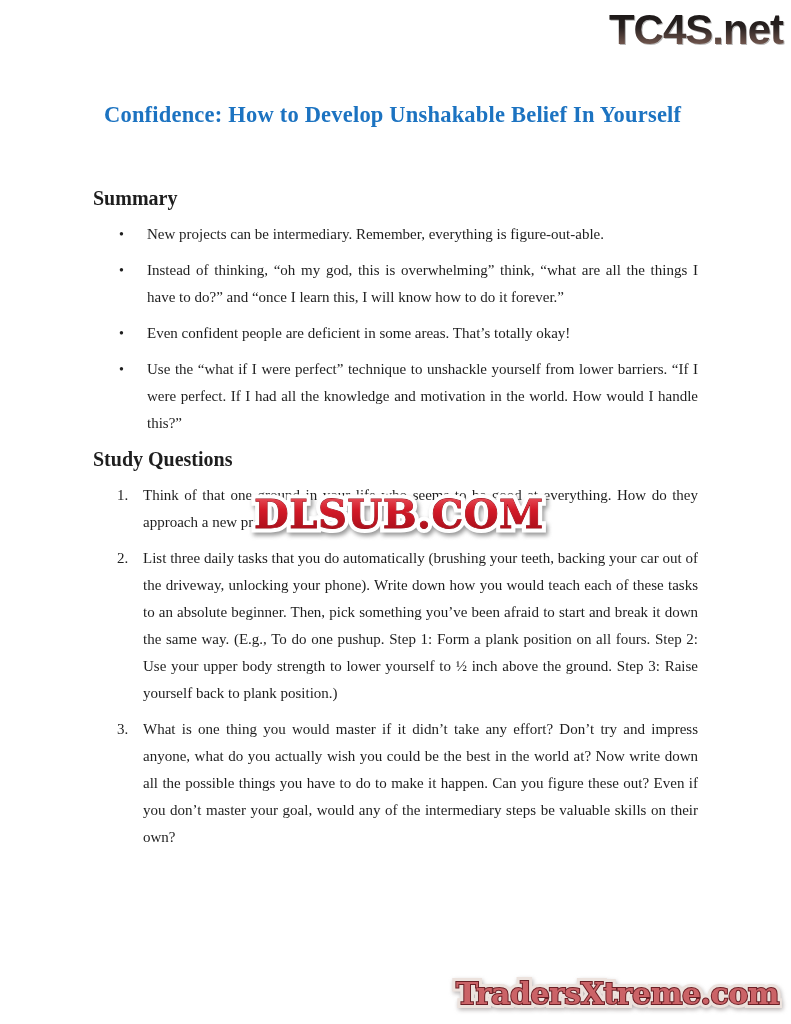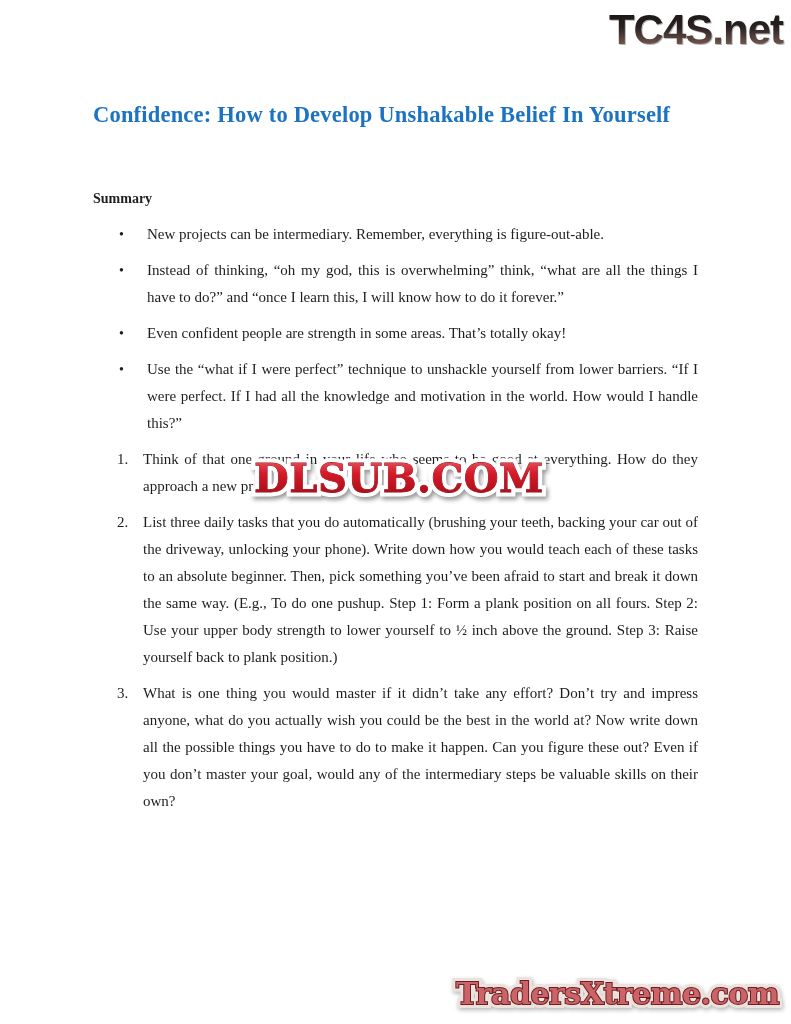--- a/index.html
+++ b/index.html
@@ -19,29 +19,29 @@
   
   .content {
     position: absolute; top: 0; left: 0;
     width: 791px;
     padding: 0 93px;
     box-sizing: border-box;
     font-size: 15px;
     line-height: 27px;
   }
   h1.doc-title {
-    margin: 101px 0 0 0;
+    margin: 101px 0 0 11px;
     font-size: 22.5px;
     line-height: 28px;
     font-weight: bold;
     color: var(--title-blue, #1c73c1);
     letter-spacing: 0.2px;
   }
   h2.section-heading {
-    font-size: 14px;
+    font-size: 20px;
     line-height: 27px;
     font-weight: bold;
     margin: 0;
     color: var(--body-text, #1e1e1e);
   }
   h2.summary-heading { margin-top: 56px; }
   h2.study-heading   { margin-top: 9px; }
 
   .li { display: flex; margin-top: 9px; }
   .li .marker {
@@ -109,28 +109,29 @@
       <div class="li bullet-item">
         <span class="marker">•</span>
         <div class="text">New projects can be intermediary. Remember, everything is figure-out-able.</div>
       </div>
       <div class="li bullet-item">
         <span class="marker">•</span>
         <div class="text">Instead of thinking, “oh my god, this is overwhelming” think, “what are all the things I have to do?” and “once I learn this, I will know how to do it forever.”</div>
       </div>
       <div class="li bullet-item">
         <span class="marker">•</span>
-        <div class="text">Even confident people are strength in some areas. That’s totally okay!</div>
+        <div class="text">Even confident people are deficient in some areas. That’s totally okay!</div>
       </div>
       <div class="li bullet-item">
         <span class="marker">•</span>
         <div class="text">Use the “what if I were perfect” technique to unshackle yourself from lower barriers. “If I were perfect. If I had all the knowledge and motivation in the world. How would I handle this?”</div>
       </div>
     </div>
 
+    <h2 class="section-heading study-heading">Study Questions</h2>
 
     <div>
 
       <div class="li question-item">
         <span class="marker">1.</span>
         <div class="text"><span>Think of that one ground in your life who seems to be good at everything. How do they approach a new pro</span><span class="wm-gap"><svg width="300" height="54" viewBox="0 0 300 54" class="dlsub-shadow">
               <defs>
                 <linearGradient id="dlsubGrad" x1="0" y1="0" x2="0" y2="1">
                   <stop offset="0%" stop-color="#f16a72"></stop>
                   <stop offset="42%" stop-color="#d41a28"></stop>

